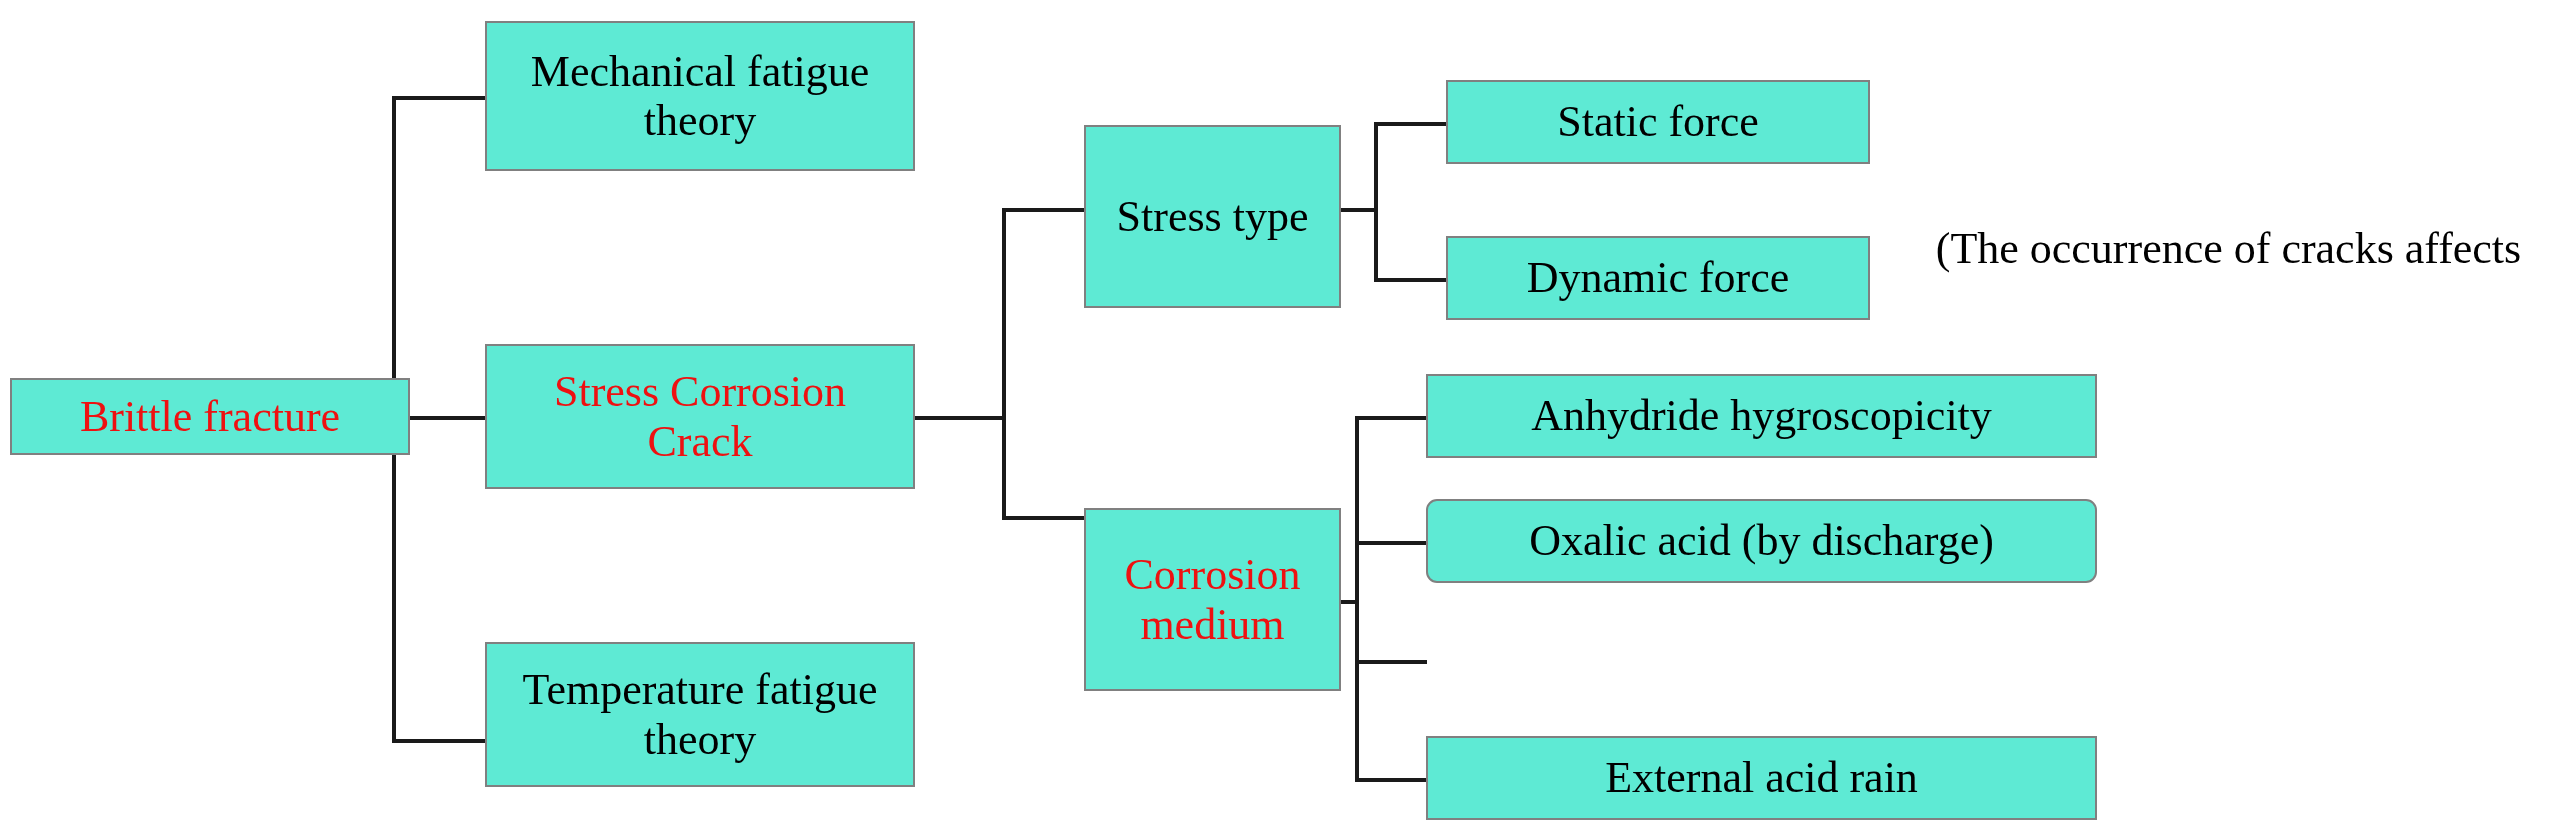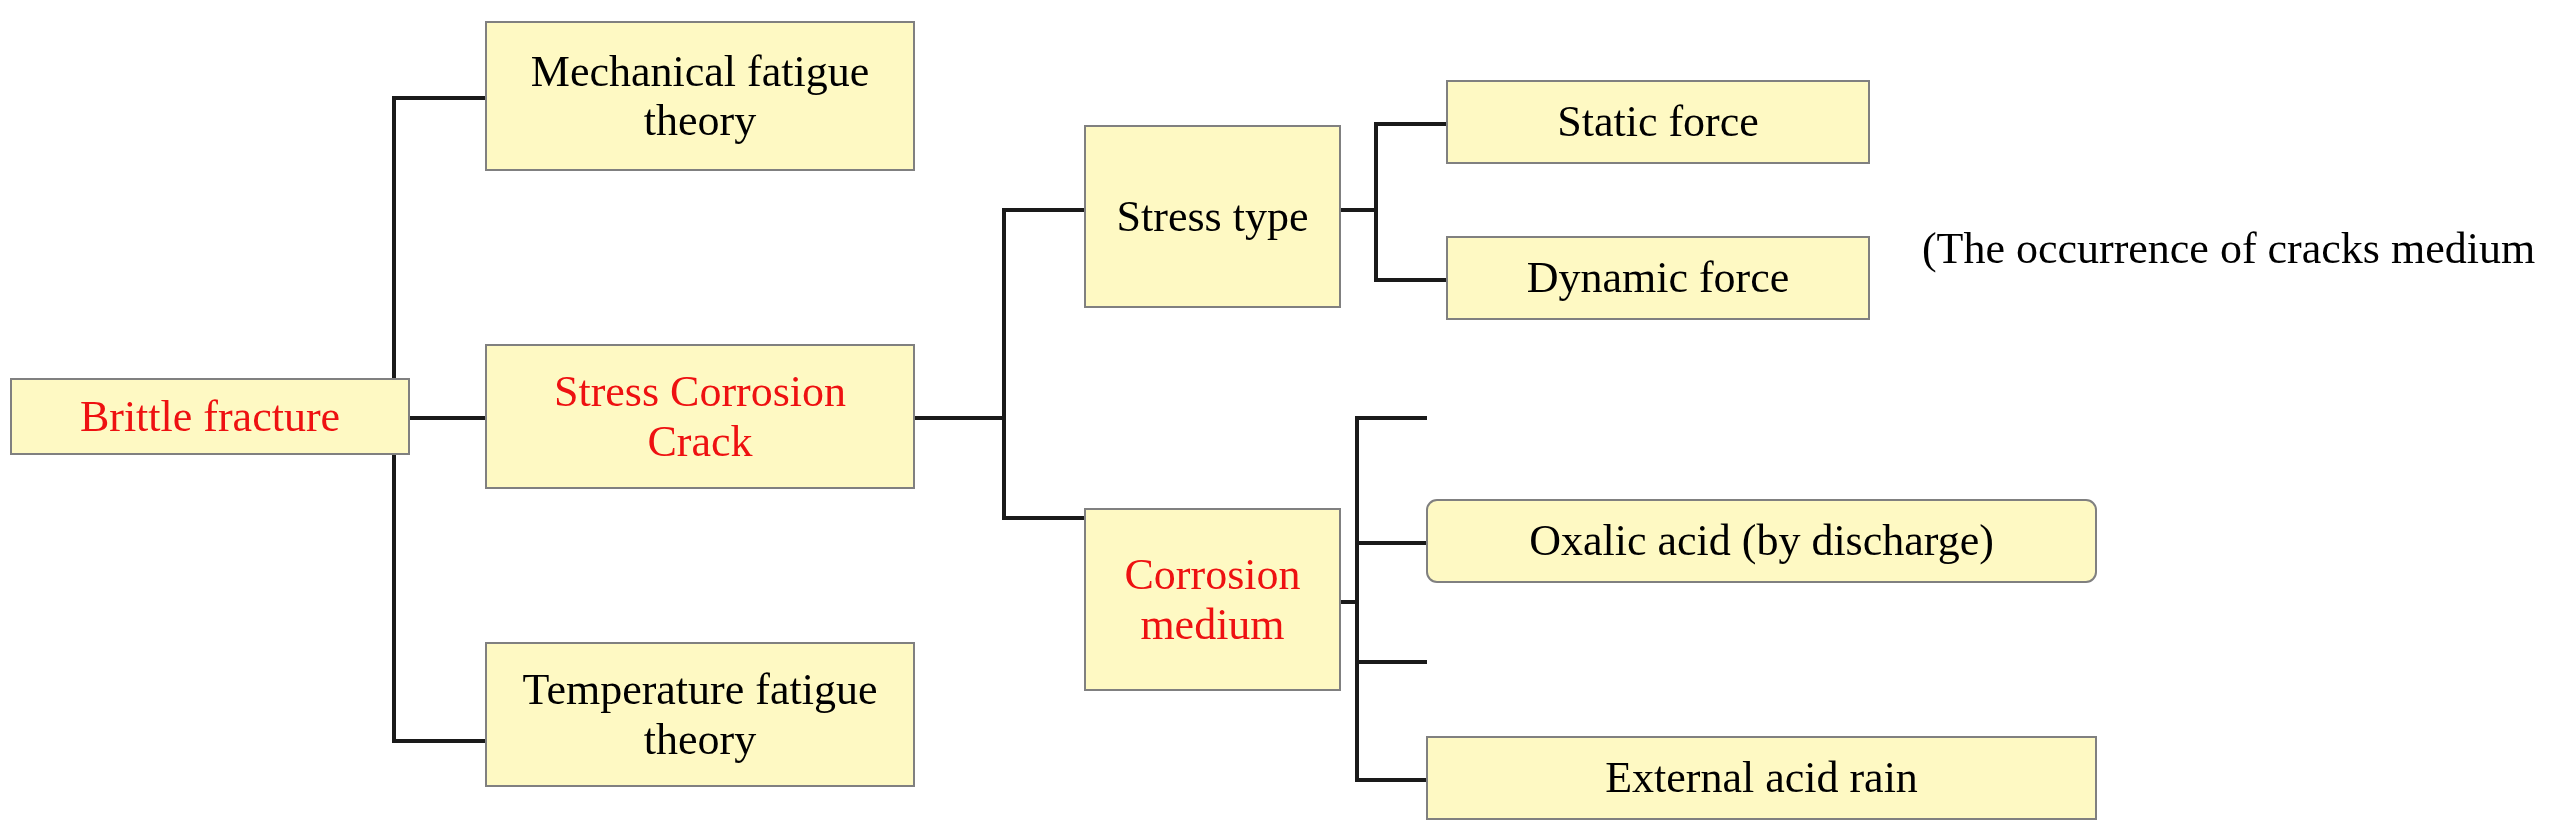--- a/index.html
+++ b/index.html
@@ -14,21 +14,21 @@
     position: relative;
     width: 2576px;
     height: 837px;
     background: #ffffff;
     overflow: hidden;
   }
   .node {
     position: absolute;
     box-sizing: border-box;
     border: 2.1px solid #808080;
-    background: #fef9c3;
+    background: #5eead4;
     display: flex;
     align-items: center;
     justify-content: center;
     text-align: center;
     line-height: 1.12;
     color: #000000;
     font-size: 44px;
     padding: 0 16px;
   }
   .node.red { color: #ee1111; }
@@ -92,24 +92,25 @@
   <div class="node" style="left:485px; top:642px; width:430px; height:145px;">Temperature fatigue theory</div>
 
   <div class="node" style="left:1084px; top:125px; width:257px; height:183px;">Stress type</div>
 
   <div class="node red" style="left:1084px; top:508px; width:257px; height:183px;">Corrosion medium</div>
 
   <div class="node" style="left:1446px; top:80px; width:424px; height:84px;">Static force</div>
 
   <div class="node" style="left:1446px; top:236px; width:424px; height:84px;">Dynamic force</div>
 
+  <div class="node" style="left:1426px; top:374px; width:671px; height:84px;">Anhydride hygroscopicity</div>
 
   <div class="node" style="left:1426px; top:499px; width:671px; height:84px;border-radius:11px;">Oxalic acid (by discharge)</div>
 
 
   <div class="node" style="left:1426px; top:736px; width:671px; height:84px;">External acid rain</div>
 
   <div class="note" style="left:1888px; top:224px; width:681px;">
-    <div>(The occurrence of cracks medium</div>
+    <div>(The occurrence of cracks affects</div>
   </div>
 
 </div>
 
 
 </body></html>

